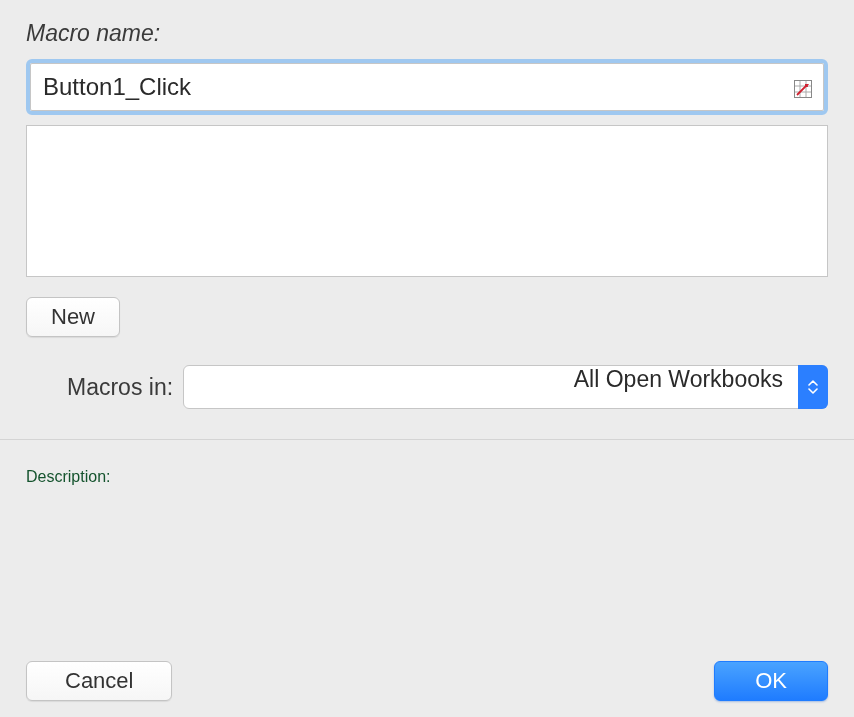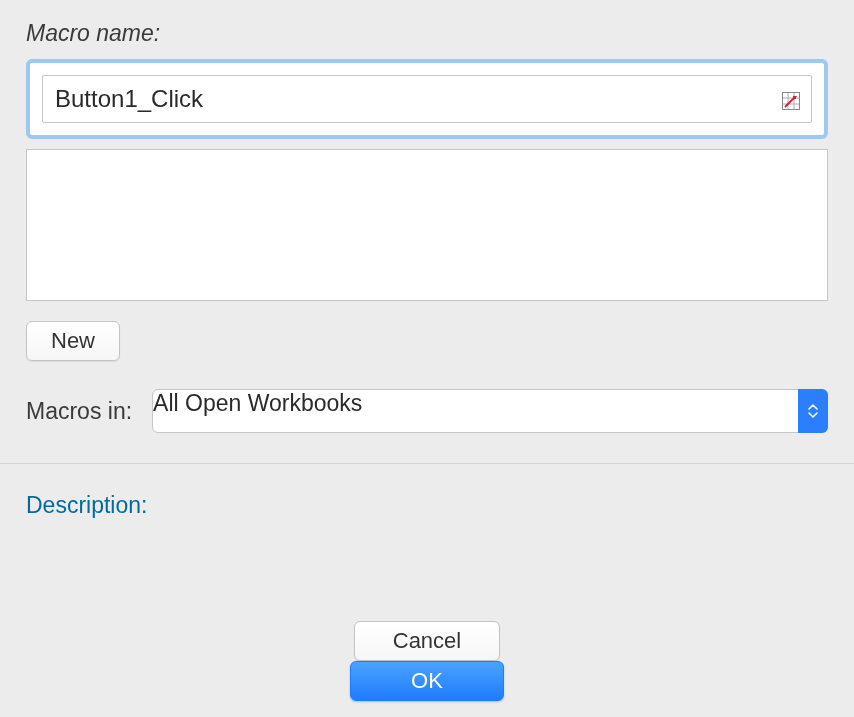--- a/index.html
+++ b/index.html
@@ -19,21 +19,21 @@
     }
     .label {
       color: #3a3a3a;
       margin-bottom: 12px;
       font-size: 23px;
       font-style: italic;
     }
     .macro-name-wrapper {
       border: 4px solid #9fc8f0;
       border-radius: 6px;
-      padding: 12px;
+      padding: 0;
       margin-bottom: 10px;
       background: #fff;
     }
     .macro-name-input {
       width: 100%;
       height: 48px;
       border: 1px solid #c6c6c6;
       border-radius: 2px;
       padding: 0 42px 0 12px;
       font-size: 24px;
@@ -72,22 +72,23 @@
       border-radius: 6px;
       font-size: 22px;
       color: #333;
       padding: 6px 24px;
       cursor: pointer;
       box-shadow: 0 1px 1px rgba(0,0,0,0.08);
     }
     .macros-in-row {
       display: flex;
       align-items: center;
-      gap: 20px;
+      gap: 10px;
       margin-bottom: 30px;
+      margin-left: 41px;
     }
     .macros-in-label {
       font-size: 23px;
       color: #3a3a3a;
       white-space: nowrap;
     }
     .select-wrapper {
       flex: 1;
       position: relative;
     }
@@ -97,20 +98,21 @@
       border: 1px solid #c6c6c6;
       border-radius: 6px;
       background: #fff;
       font-size: 23px;
       padding: 0 44px 0 0;
       appearance: none;
       -webkit-appearance: none;
       cursor: pointer;
       outline: none;
       color: #2a2a2a;
+      text-align: right;
     }
     .select-arrows {
       position: absolute;
       right: 0;
       top: 0;
       width: 30px;
       height: 100%;
       background: #2b7fff;
       border-top-right-radius: 6px;
       border-bottom-right-radius: 6px;
@@ -123,42 +125,41 @@
     }
     .select-arrows svg {
       display: block;
     }
     .divider {
       border: none;
       border-top: 1px solid #d4d4d4;
       margin: 0 -26px 28px -26px;
     }
     .description-label {
-      font-size: 23px;
-      color: #0369a1;
+      font-size: 16px;
+      color: #14532d;
       margin-bottom: 10px;
     }
     .button-row {
       position: absolute;
       bottom: 16px;
       left: 26px;
       right: 26px;
       display: flex;
       justify-content: space-between;
       align-items: center;
-      flex-direction: column;
     }
     .btn-cancel {
       padding: 6px 38px;
     }
     .btn-ok {
       background: linear-gradient(#4aa3ff, #1f7cff);
       border: 1px solid #1f7cff;
       color: #fff;
-      padding: 6px 60px;
+      padding: 6px 40px;
       box-shadow: 0 1px 2px rgba(0,80,200,0.3);
     }
   </style>
 </head>
 <body>
 
 <div class="label">Macro name:</div>
 
 <div class="macro-name-wrapper">
   <div class="macro-name-container">

